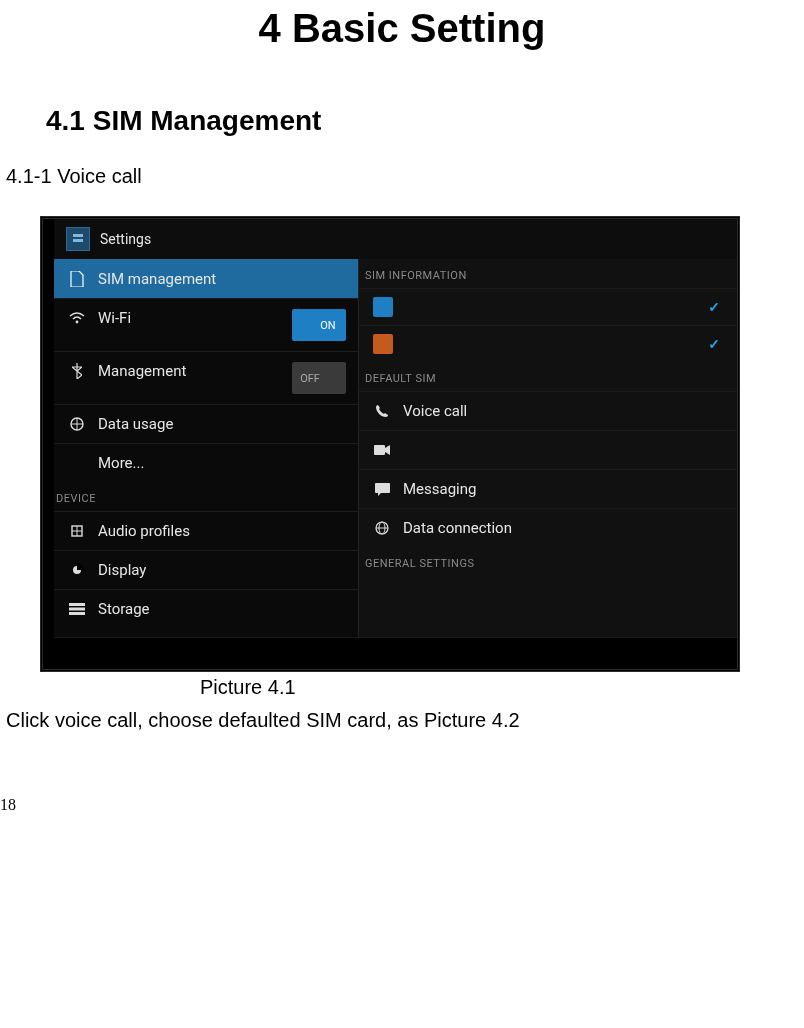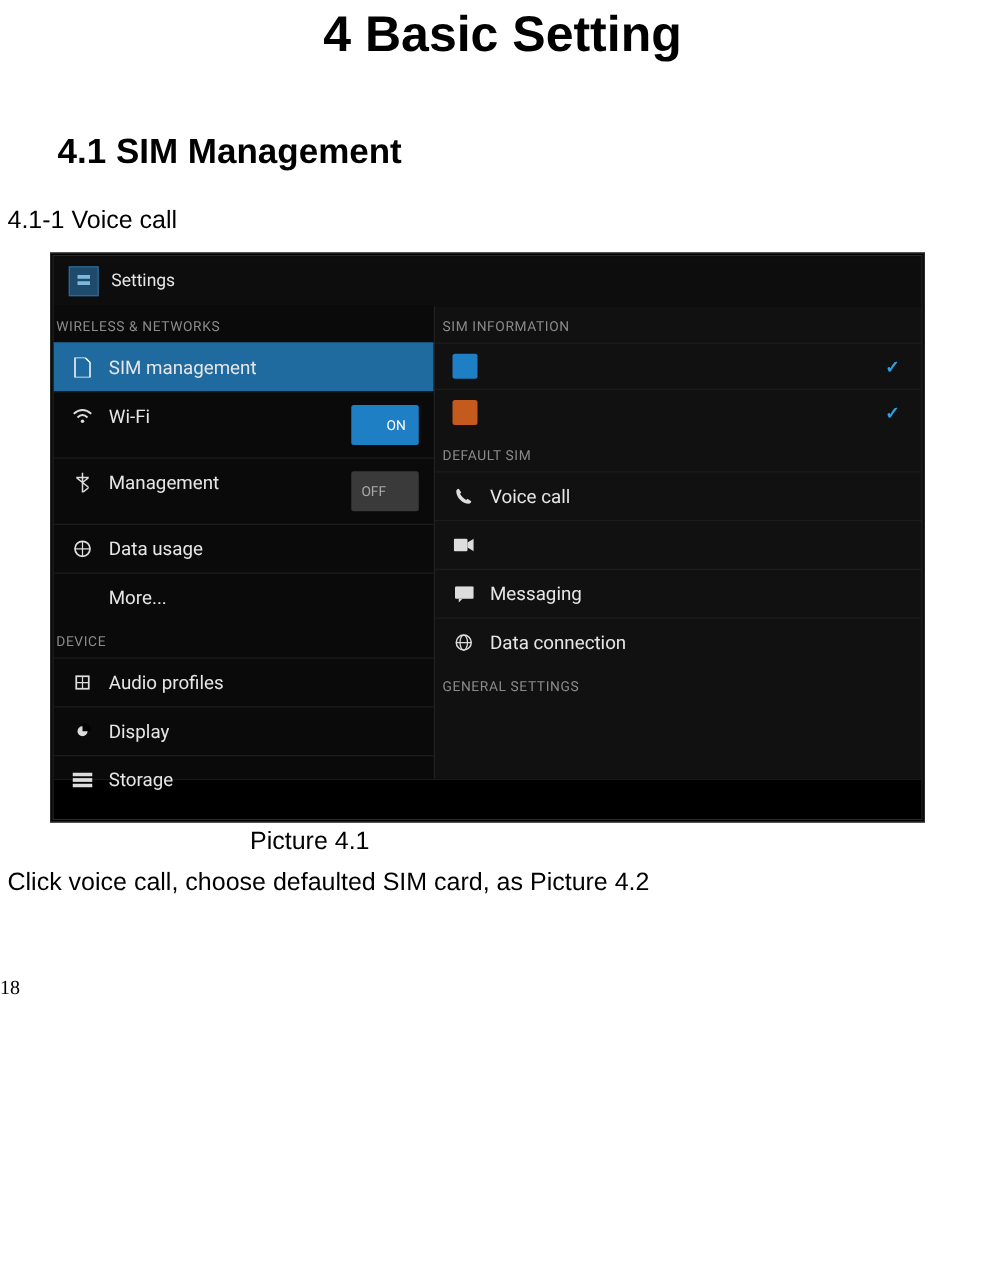--- a/index.html
+++ b/index.html
@@ -6,27 +6,28 @@
   body { font-family: Arial, Helvetica, sans-serif; width:804px; background:#fff; color:#000; }
   .page { padding: 0 0 40px 0; }
   h1 { font-size:40px; font-weight:bold; text-align:center; padding:6px 0 30px 0; }
   h2 { font-size:28px; font-weight:bold; padding:24px 0 24px 6px;margin-left:40px; }
   .body-text { font-size:20px; line-height:1.55; padding:0 6px; }
   .caption { font-size:20px; padding:4px 0 6px 200px; }
   .page-number { font-size:16px; padding-top:60px; font-family: "Times New Roman", serif; }
 
   
   .screenshot {
-    margin:10px 0 0 40px;
+    margin:24px 0 0 40px;
     width:700px;
     background:#000;
     border:3px double #2a2a2a;
     color:#e6e6e6;
     font-family: "Segoe UI", Roboto, sans-serif;
     font-size:14px;
+    padding-left:11px;
   }
   .scr-header {
     display:flex; align-items:center; gap:10px;
     padding:8px 12px;
     background:#0d0d0d;
   }
   .scr-header .ico {
     width:24px; height:24px; background:#1e4a6b; border:1px solid #2c6a96;
     display:flex; align-items:center; justify-content:center; color:#cfe8f7;
   }
@@ -92,21 +93,20 @@
             <rect x="3" y="3" width="10" height="3" fill="#7db8dd"></rect>
             <rect x="3" y="8" width="10" height="3" fill="#7db8dd"></rect>
           </svg>
       </span>
       <span>Settings</span>
     </div>
 
     <div class="scr-body">
 
       <div class="left-pane">
-        <div class="subhead">WIRELESS &amp; NETWORKS</div>
 
         <div class="l-item selected">
           <span class="ico">
             <svg width="14" height="16" viewBox="0 0 14 16">
                 <path d="M1 0h8l4 4v12H1z" fill="none" stroke="#fff" stroke-width="1.2"></path>
               </svg>
           </span>
           <span class="label">SIM management</span>
         </div>
 

